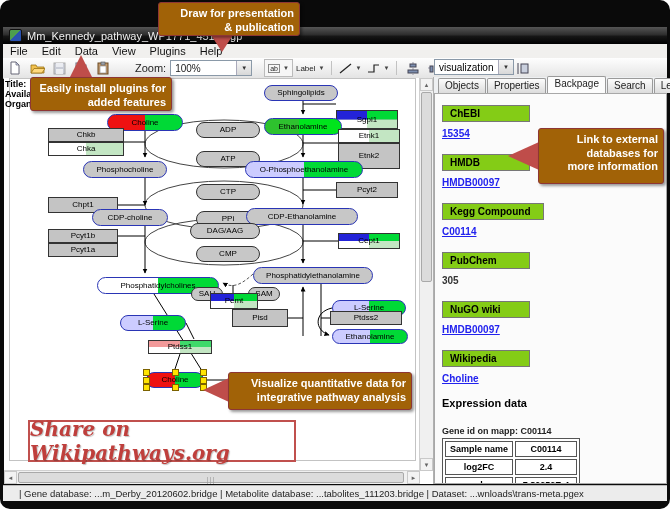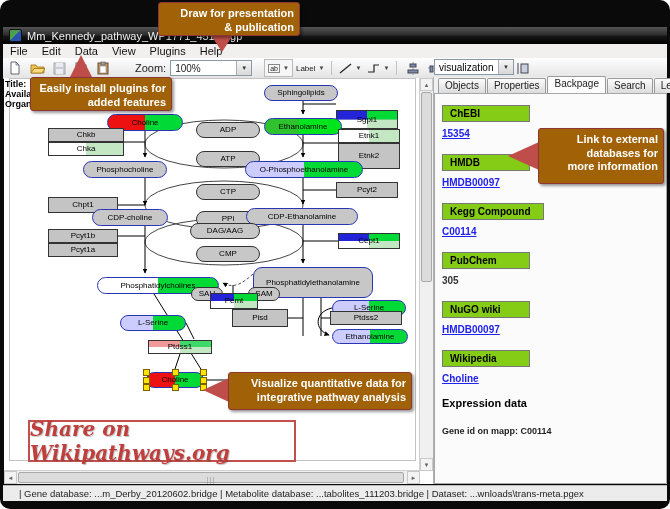--- a/index.html
+++ b/index.html
@@ -317,21 +317,21 @@
       </div>
     <div class="node gene" style="left:44px;top:165px;width:70px;height:14px">
         <span>Pcyt1a</span>
       </div>
     <div class="node gene quad-bg" style="left:334px;top:155px;width:62px;height:16px">
         <span>Cept1</span>
       </div>
     <div class="node cof" style="left:192px;top:168px;width:64px;height:16px">
         <span>CMP</span>
       </div>
-    <div class="node rnd met" style="left:249px;top:189px;width:120px;height:31px">
+    <div class="node rnd met" style="left:249px;top:189px;width:120px;height:17px">
         <span>Phosphatidylethanolamine</span>
       </div>
     <div class="node rnd wg" style="left:93px;top:199px;width:122px;height:17px">
         <span>Phosphatidylcholines</span>
       </div>
     <div class="node cof" style="left:187px;top:209px;width:32px;height:14px">
         <span>SAH</span>
       </div>
     <div class="node cof" style="left:244px;top:209px;width:32px;height:14px">
         <span>SAM</span>
@@ -411,20 +411,37 @@
       <div>
         <div class="bp-header">NuGO wiki</div>
         <div class="bp-val"><span class="bp-link">HMDB00097</span></div>
       </div>
       <div>
         <div class="bp-header">Wikipedia</div>
         <div class="bp-val"><span class="bp-link">Choline</span></div>
       </div>
       <div class="exp-title">Expression data</div>
       <div class="geneid">Gene id on mapp: C00114</div>
+      <table class="exp">
+        <tbody>
+            <tr>
+              <td>Sample name</td>
+              <td>C00114</td>
+            </tr>
+        <tr>
+              <td>log2FC</td>
+              <td>2.4</td>
+            </tr>
+        <tr>
+              <td>pvalue</td>
+              <td>7.80252E-4</td>
+            </tr>
+
+      </tbody>
+        </table>
     </div>
   </div>
 
   <div class="statusbar">
     <span>| Gene database: ...m_Derby_20120602.bridge | Metabolite database: ...tabolites_111203.bridge | Dataset: ...wnloads\trans-meta.pgex</span>
   </div>
 
   <div class="callout" style="left:158px;top:2px;width:142px;height:34px">
     <div>Draw for presentation</div>
       <div>&amp; publication</div>

